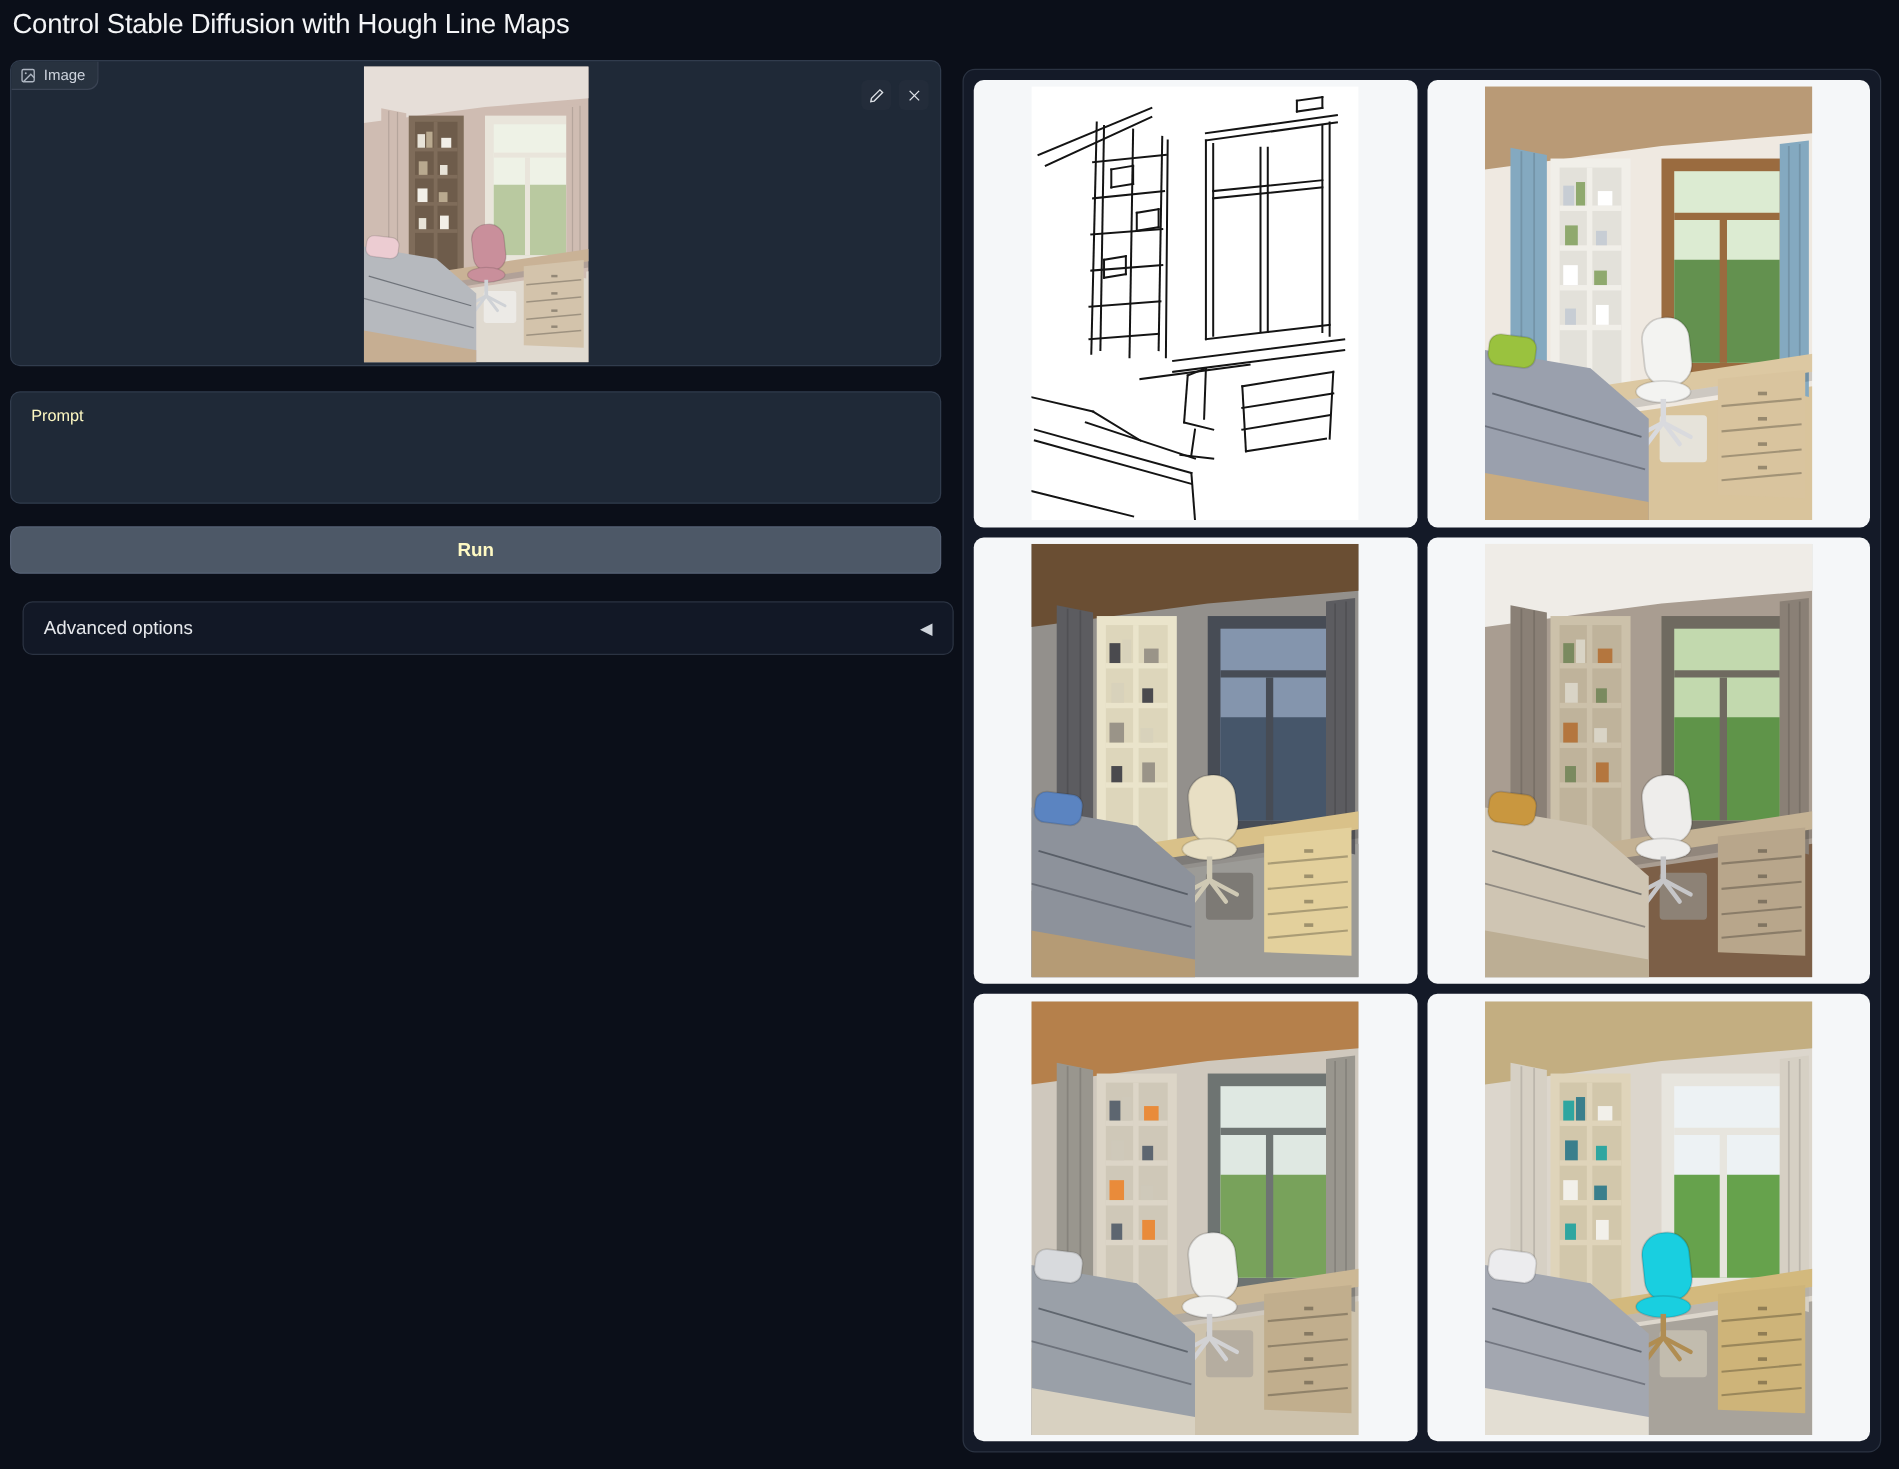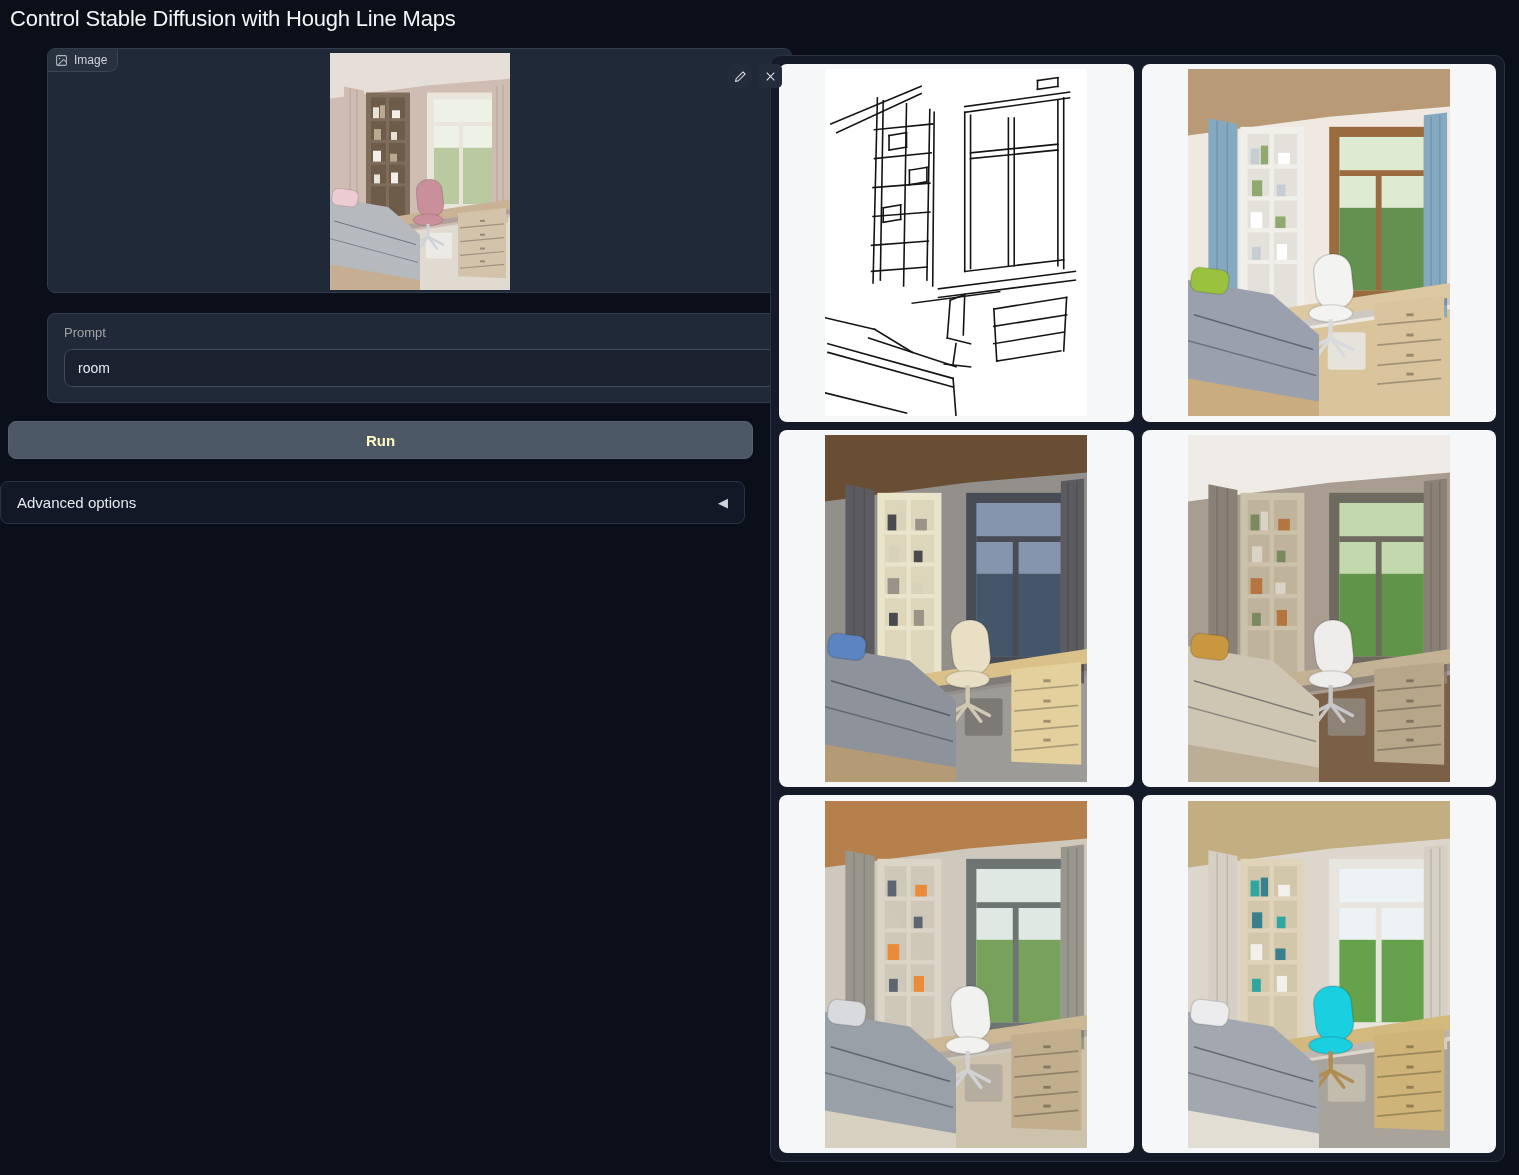--- a/index.html
+++ b/index.html
@@ -13,21 +13,21 @@
 
   
   .page-title{
     position:absolute;left:10px;top:6px;margin:0;
     font-size:22px;font-weight:400;color:#f4f5f7;letter-spacing:-0.2px;
   }
 
   
   .block{
     position:absolute;left:8px;width:745px;box-sizing:border-box;
-    background:#1f2937;border:1px solid #313c4d;border-radius:8px;margin-left:39px;
+    background:#1f2937;border:1px solid #313c4d;border-radius:8px;
   }
   .image-block{top:48px;height:245px;overflow:hidden;}
   .comp-label{
     position:absolute;left:0;top:0;z-index:3;
     display:flex;align-items:center;gap:6px;
     padding:4px 10px 4px 7px;
     background:#28323f;border-right:1px solid #3b4454;border-bottom:1px solid #3b4454;
     border-radius:7px 0 9px 0;
     font-size:12px;color:#cdd3dd;
   }
@@ -37,37 +37,37 @@
     width:24px;height:24px;border-radius:5px;border:none;
     background:#232c3a;display:flex;align-items:center;justify-content:center;
     padding:0;color:#dde1e7;
   }
   .stage{
     position:absolute;left:282px;top:4px;width:180px;height:237px;overflow:hidden;
   }
   .stage svg{display:block;width:100%;height:100%;}
 
   .prompt-block{top:313px;height:90px;padding:11px 16px;}
-  .prompt-label{display:block;font-size:13px;color:#a3a3a3;margin-bottom:9px;}
+  .prompt-label{display:block;font-size:13px;color:#fef9c3;margin-bottom:9px;}
   .prompt-input{
     width:100%;height:38px;box-sizing:border-box;
     background:#1a2230;border:1px solid #3e4a5d;border-radius:8px;
     color:#e9ebef;font-size:14px;padding:0 13px;outline:none;
     font-family:"Liberation Sans", sans-serif;
   }
 
   .run-btn{
     position:absolute;left:8px;top:421px;width:745px;height:38px;
     background:#4d5867;border:1px solid #57impossible;border:1px solid #576275;border-radius:8px;
     color:#fef9c3;font-size:15px;font-weight:700;
     font-family:"Liberation Sans", sans-serif;
   }
 
   .advanced{
-    position:absolute;left:0;top:481px;width:745px;height:43px;box-sizing:border-box;
+    position:absolute;left:18px;top:481px;width:745px;height:43px;box-sizing:border-box;
     background:#121826;border:1px solid #2b3342;border-radius:8px;
     display:flex;align-items:center;justify-content:space-between;
     padding:0 16px;font-size:15px;color:#e6e8ec;
   }
   .advanced .arrow{font-size:13px;color:#cfd4db;}
 
   
   .gallery{
     position:absolute;left:770px;top:55px;width:735px;height:1107px;box-sizing:border-box;
     background:#141a28;border:1px solid #2b3342;border-radius:10px;
@@ -175,21 +175,20 @@
   <polygon points="0,214 90,230 90,240 0,240" style="fill:var(--bedframe)"></polygon>
   <path d="M4,170 L86,194" stroke="rgba(25,30,40,.45)" fill="none"></path>
   <path d="M0,188 L88,212" stroke="rgba(25,30,40,.35)" fill="none"></path>
   <rect x="2" y="138" width="26" height="17" rx="6" style="fill:var(--pillow)" transform="rotate(7 15 146)" stroke="rgba(0,0,0,.12)"></rect>
 </svg>
     </div>
 </section>
 
 <section class="block prompt-block" data-interactable="false">
   <label class="prompt-label" data-interactable="false">Prompt</label>
-  <input class="prompt-input" type="text" data-interactable="true" value="room" style="">
 </section>
 
 <button class="run-btn" data-interactable="true">Run</button>
 
 <div class="advanced" data-interactable="true">
   <span data-interactable="false">Advanced options</span>
   <span class="arrow" data-interactable="false">◀</span>
 </div>
 
 <div class="gallery" id="gallery" data-interactable="false">

